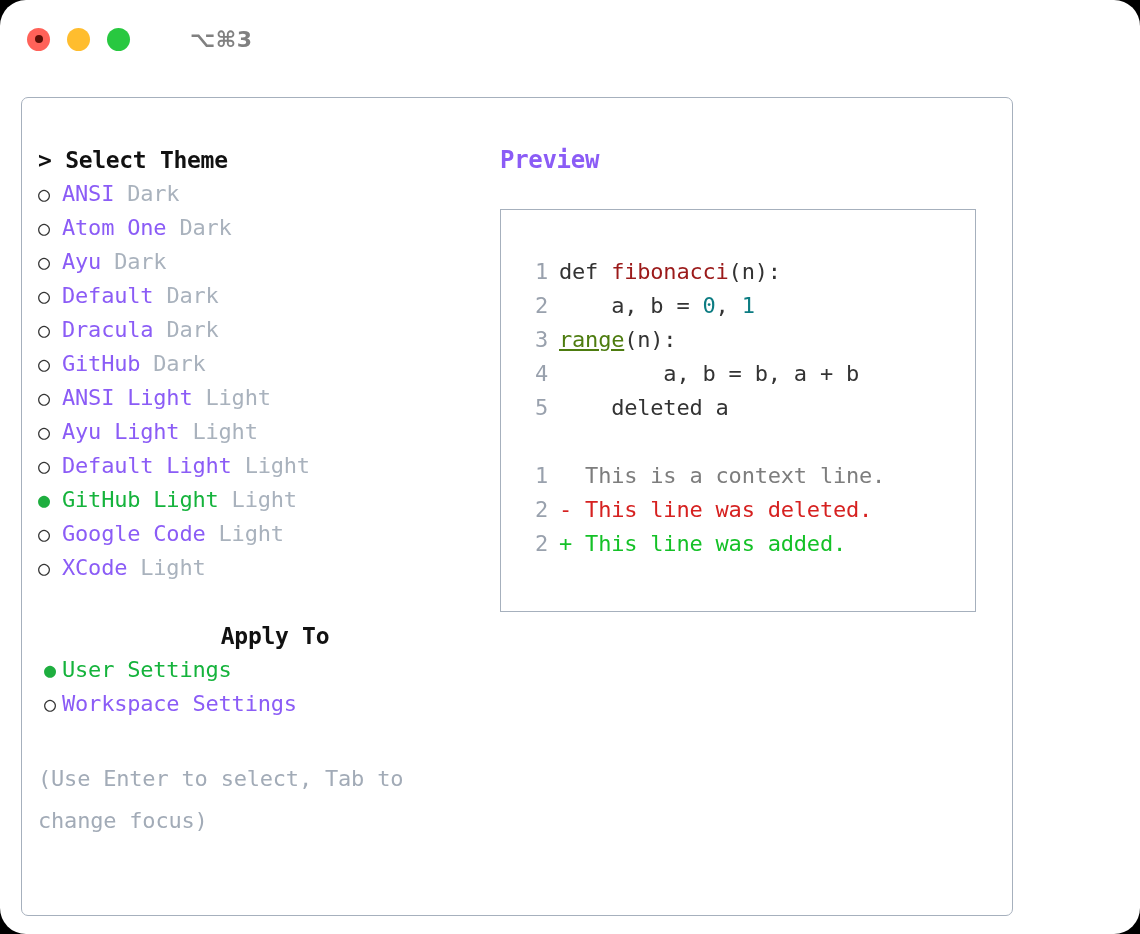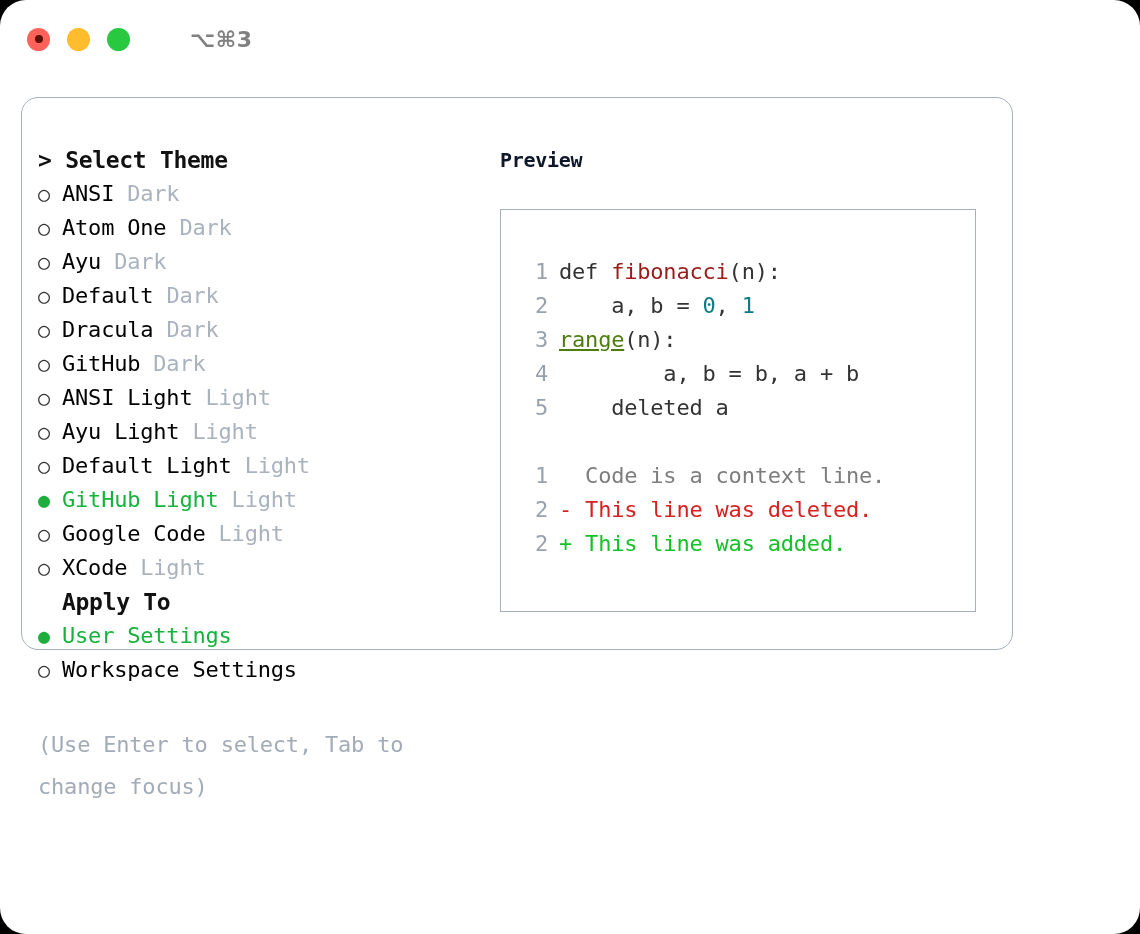--- a/index.html
+++ b/index.html
@@ -70,23 +70,23 @@
     letter-spacing: 0.5px;
     font-family: "DejaVu Sans", "Liberation Sans", sans-serif;
   }
 
   
   #main-panel {
     position: absolute;
     left: 21px;
     top: 97px;
     width: 992px;
-    height: 553px;
+    height: 819px;
     border: 1.6px solid #a6b0bd;
-    border-radius: 17px;
+    border-radius: 7px;
     box-sizing: border-box;
     background: #ffffff;
   }
 
   .panel-inner {
     position: relative;
     width: 100%;
     height: 100%;
   }
 
@@ -118,52 +118,54 @@
     letter-spacing: -0.2px;
   }
   .bullet {
     display: inline-block;
     width: 24px;
     flex: 0 0 24px;
     font-size: 20px;
     color: #333333;
   }
   .bullet.selected { color: #1eae3f; }
-  .opt-name { color: #000000; }
+  .opt-name { color: #8b5cf6; }
   .option-row.selected .opt-name { color: #15b33c; }
   .opt-tag { color: #a9b2bd; }
   .opt-gap { color: transparent; }
 
   .heading-indent {
     padding-left: 24px;
   }
 
   #apply-block {
+    margin-top: 34px;
+    text-align: center;
   }
 
   #hint-text {
     margin-top: 37px;
     font-size: 22px;
     color: #a2abb7;
     line-height: 42px;
     letter-spacing: -0.2px;
     max-width: 400px;
   }
 
   
   #preview-column {
     position: absolute;
     left: 478px;
     top: 45px;
     width: 500px;
   }
   #preview-heading {
-    font-size: 20px;
+    font-size: 24px;
     font-weight: 700;
-    color: #0f172a;
+    color: #8b5cf6;
     line-height: 34px;
     letter-spacing: -0.3px;
   }
   #preview-box {
     margin-top: 32px;
     width: 476px;
     height: 403px;
     border: 1.6px solid #a6b0bd;
     box-sizing: border-box;
     padding: 45px 0 0 17px;
@@ -248,21 +250,21 @@
         <div id="preview-box">
           <div id="code-block">
               <div class="code-line"><span class="ln">1</span><span class="tok-plain">def </span><span class="tok-fn">fibonacci</span><span class="tok-plain">(n):</span></div>
               <div class="code-line"><span class="ln">2</span><span class="tok-plain">    a, b = </span><span class="tok-num">0</span><span class="tok-plain">, </span><span class="tok-num">1</span></div>
               <div class="code-line"><span class="ln">3</span><span class="tok-builtin">range</span><span class="tok-plain">(n):</span></div>
               <div class="code-line"><span class="ln">4</span><span class="tok-plain">        a, b = b, a + b</span></div>
               <div class="code-line"><span class="ln">5</span><span class="tok-plain">    deleted a</span></div>
             </div>
           <div class="blank-line"></div>
           <div id="diff-block">
-              <div class="code-line"><span class="ln">1</span><span class="tok-ctx">  </span><span class="tok-ctx">Code is a context line.</span></div>
+              <div class="code-line"><span class="ln">1</span><span class="tok-ctx">  </span><span class="tok-ctx">This is a context line.</span></div>
               <div class="code-line"><span class="ln">2</span><span class="tok-del">- </span><span class="tok-del">This line was deleted.</span></div>
               <div class="code-line"><span class="ln">2</span><span class="tok-add">+ </span><span class="tok-add">This line was added.</span></div>
             </div>
         </div>
       </div>
 
     </div>
   </div>
 </div>
 

